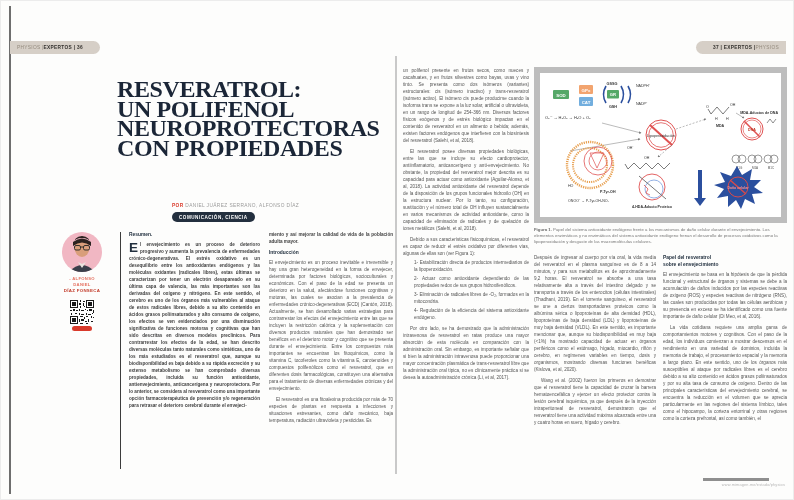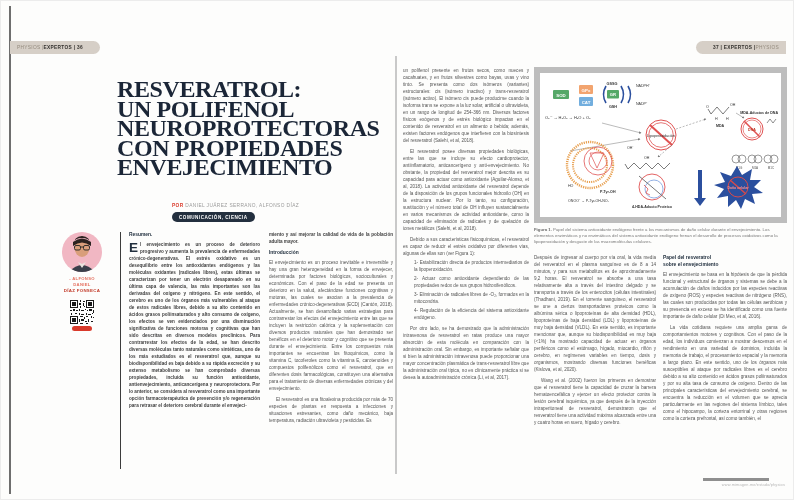--- a/index.html
+++ b/index.html
@@ -70,21 +70,20 @@
   <div class="folio fright">
       <b>37 | EXPERTOS | </b>
       <span>PHYSIOS</span>
     </div>
 
   <div class="title">
     <div>RESVERATROL:</div>
     <div>UN POLIFENOL</div>
     <div>NEUROPROTECTORAS</div>
     <div>CON PROPIEDADES</div>
-    <div>ENVEJECIMIENTO</div>
   </div>
 
   <div class="byline"><b>POR </b><span>DANIEL JUÁREZ SERRANO, ALFONSO DÍAZ</span></div>
 
   <div class="tag">COMUNICACIÓN, CIENCIA</div>
 
   <div class="author">
     <div class="avatar">
       <svg viewBox="0 0 40 40" width="40" height="40">
         <path d="M6,41 Q20,25 34,41 Z" fill="#3a3f4a"></path>

